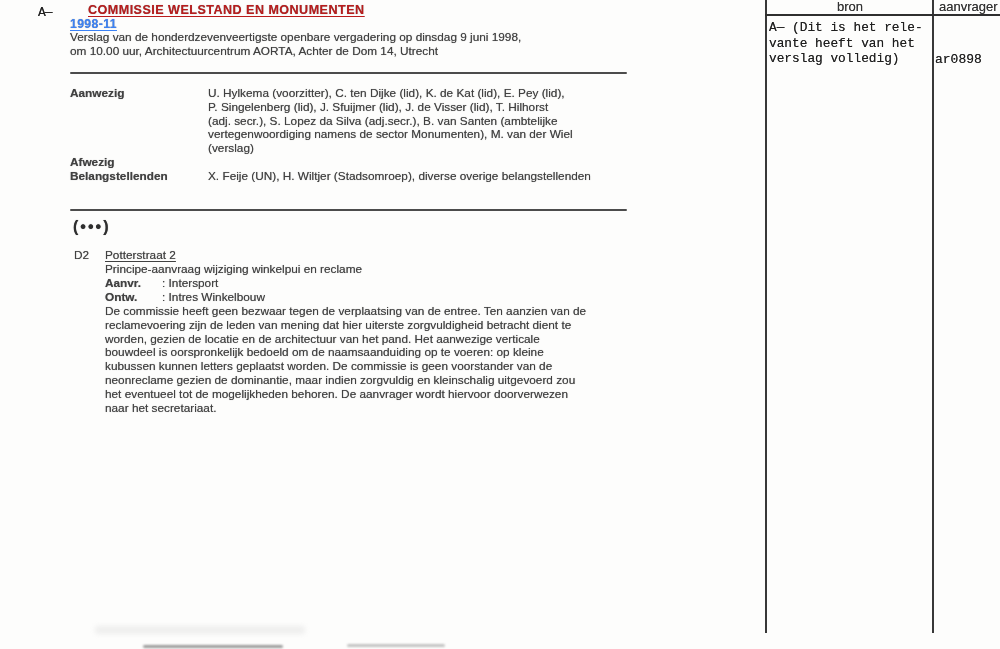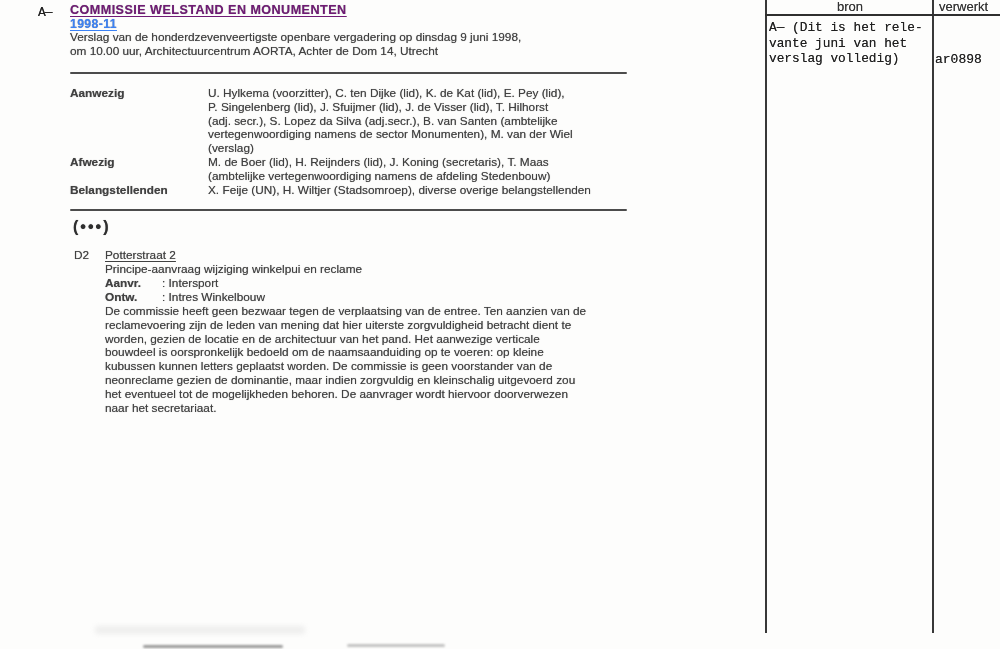--- a/index.html
+++ b/index.html
@@ -22,21 +22,21 @@
   .b{font-weight:bold;}
   .u{text-decoration:underline;text-underline-offset:2px;}
   .tw{
     font-family:"Liberation Mono", monospace;
     color:#1f1f1f;
     text-shadow:0 0 0.6px rgba(20,20,20,.7);
   }
   
   .mark-a{left:38px;top:5px;font-size:13px;letter-spacing:-1px;}
   
-  .doc-title{left:70px;top:4px;font-size:12.6px;letter-spacing:.45px;color:#701a75;}
+  .doc-title{left:88px;top:4px;font-size:12.6px;letter-spacing:.45px;color:#b91c1c;}
   .doc-repno{left:70px;top:18px;font-size:12.2px;letter-spacing:.4px;color:#3b82f6;}
   .doc-desc{left:70px;top:31px;width:560px;}
   .rule{height:2px;background:#4c4c4c;border-radius:1px;}
   .rule1{left:70px;top:72px;width:557px;}
   .rule2{left:70px;top:209px;width:557px;}
   
   .att{left:70px;top:87px;width:570px;position:absolute;}
   .att-row{position:relative;display:flex;}
   .att-label{position:relative;width:138px;flex:0 0 138px;}
   .att-value{position:relative;flex:1;}
@@ -84,22 +84,20 @@
     <div class="att-row">
       <div class="txt b att-label">Aanwezig</div>
       <div class="txt pre att-value">U. Hylkema (voorzitter), C. ten Dijke (lid), K. de Kat (lid), E. Pey (lid),
 P. Singelenberg (lid), J. Sfuijmer (lid), J. de Visser (lid), T. Hilhorst
 (adj. secr.), S. Lopez da Silva (adj.secr.), B. van Santen (ambtelijke
 vertegenwoordiging namens de sector Monumenten), M. van der Wiel
 (verslag)</div>
     </div>
     <div class="att-row">
       <div class="txt b att-label">Afwezig</div>
-      <div class="txt pre att-value">M. de Boer (lid), H. Reijnders (lid), J. Koning (secretaris), T. Maas
-(ambtelijke vertegenwoordiging namens de afdeling Stedenbouw)</div>
     </div>
     <div class="att-row">
       <div class="txt b att-label">Belangstellenden</div>
       <div class="txt pre att-value">X. Feije (UN), H. Wiltjer (Stadsomroep), diverse overige belangstellenden</div>
     </div>
   </div>
 
   <div class="rule rule2"></div>
 
   <div class="omission">(•••)</div>
@@ -121,23 +119,23 @@
 bouwdeel is oorspronkelijk bedoeld om de naamsaanduiding op te voeren: op kleine
 kubussen kunnen letters geplaatst worden. De commissie is geen voorstander van de
 neonreclame gezien de dominantie, maar indien zorgvuldig en kleinschalig uitgevoerd zou
 het eventueel tot de mogelijkheden behoren. De aanvrager wordt hiervoor doorverwezen
 naar het secretariaat.</div>
 
   <div class="vline vline1"></div>
   <div class="vline vline2"></div>
   <div class="hdr-sep"></div>
   <div class="hdr-bron">bron</div>
-  <div class="hdr-verwerkt">verwerkt</div>
+  <div class="hdr-verwerkt">aanvrager</div>
   <div class="tw pre bron-note">A— (Dit is het rele-
-vante juni van het
+vante heeft van het
 verslag volledig)</div>
   <div class="tw verwerkt-code">ar0898</div>
 
   <div class="smudge smudge1"></div>
   <div class="smudge smudge2"></div>
   <div class="smudge smudge3"></div>
 
 </div>
 
 </body></html>

